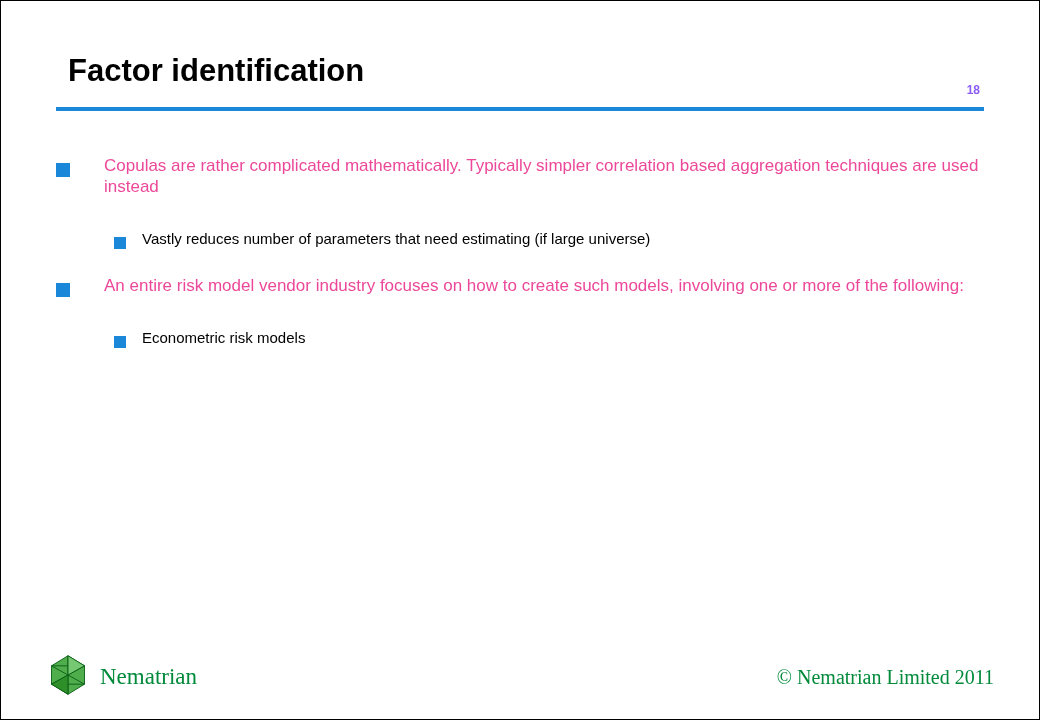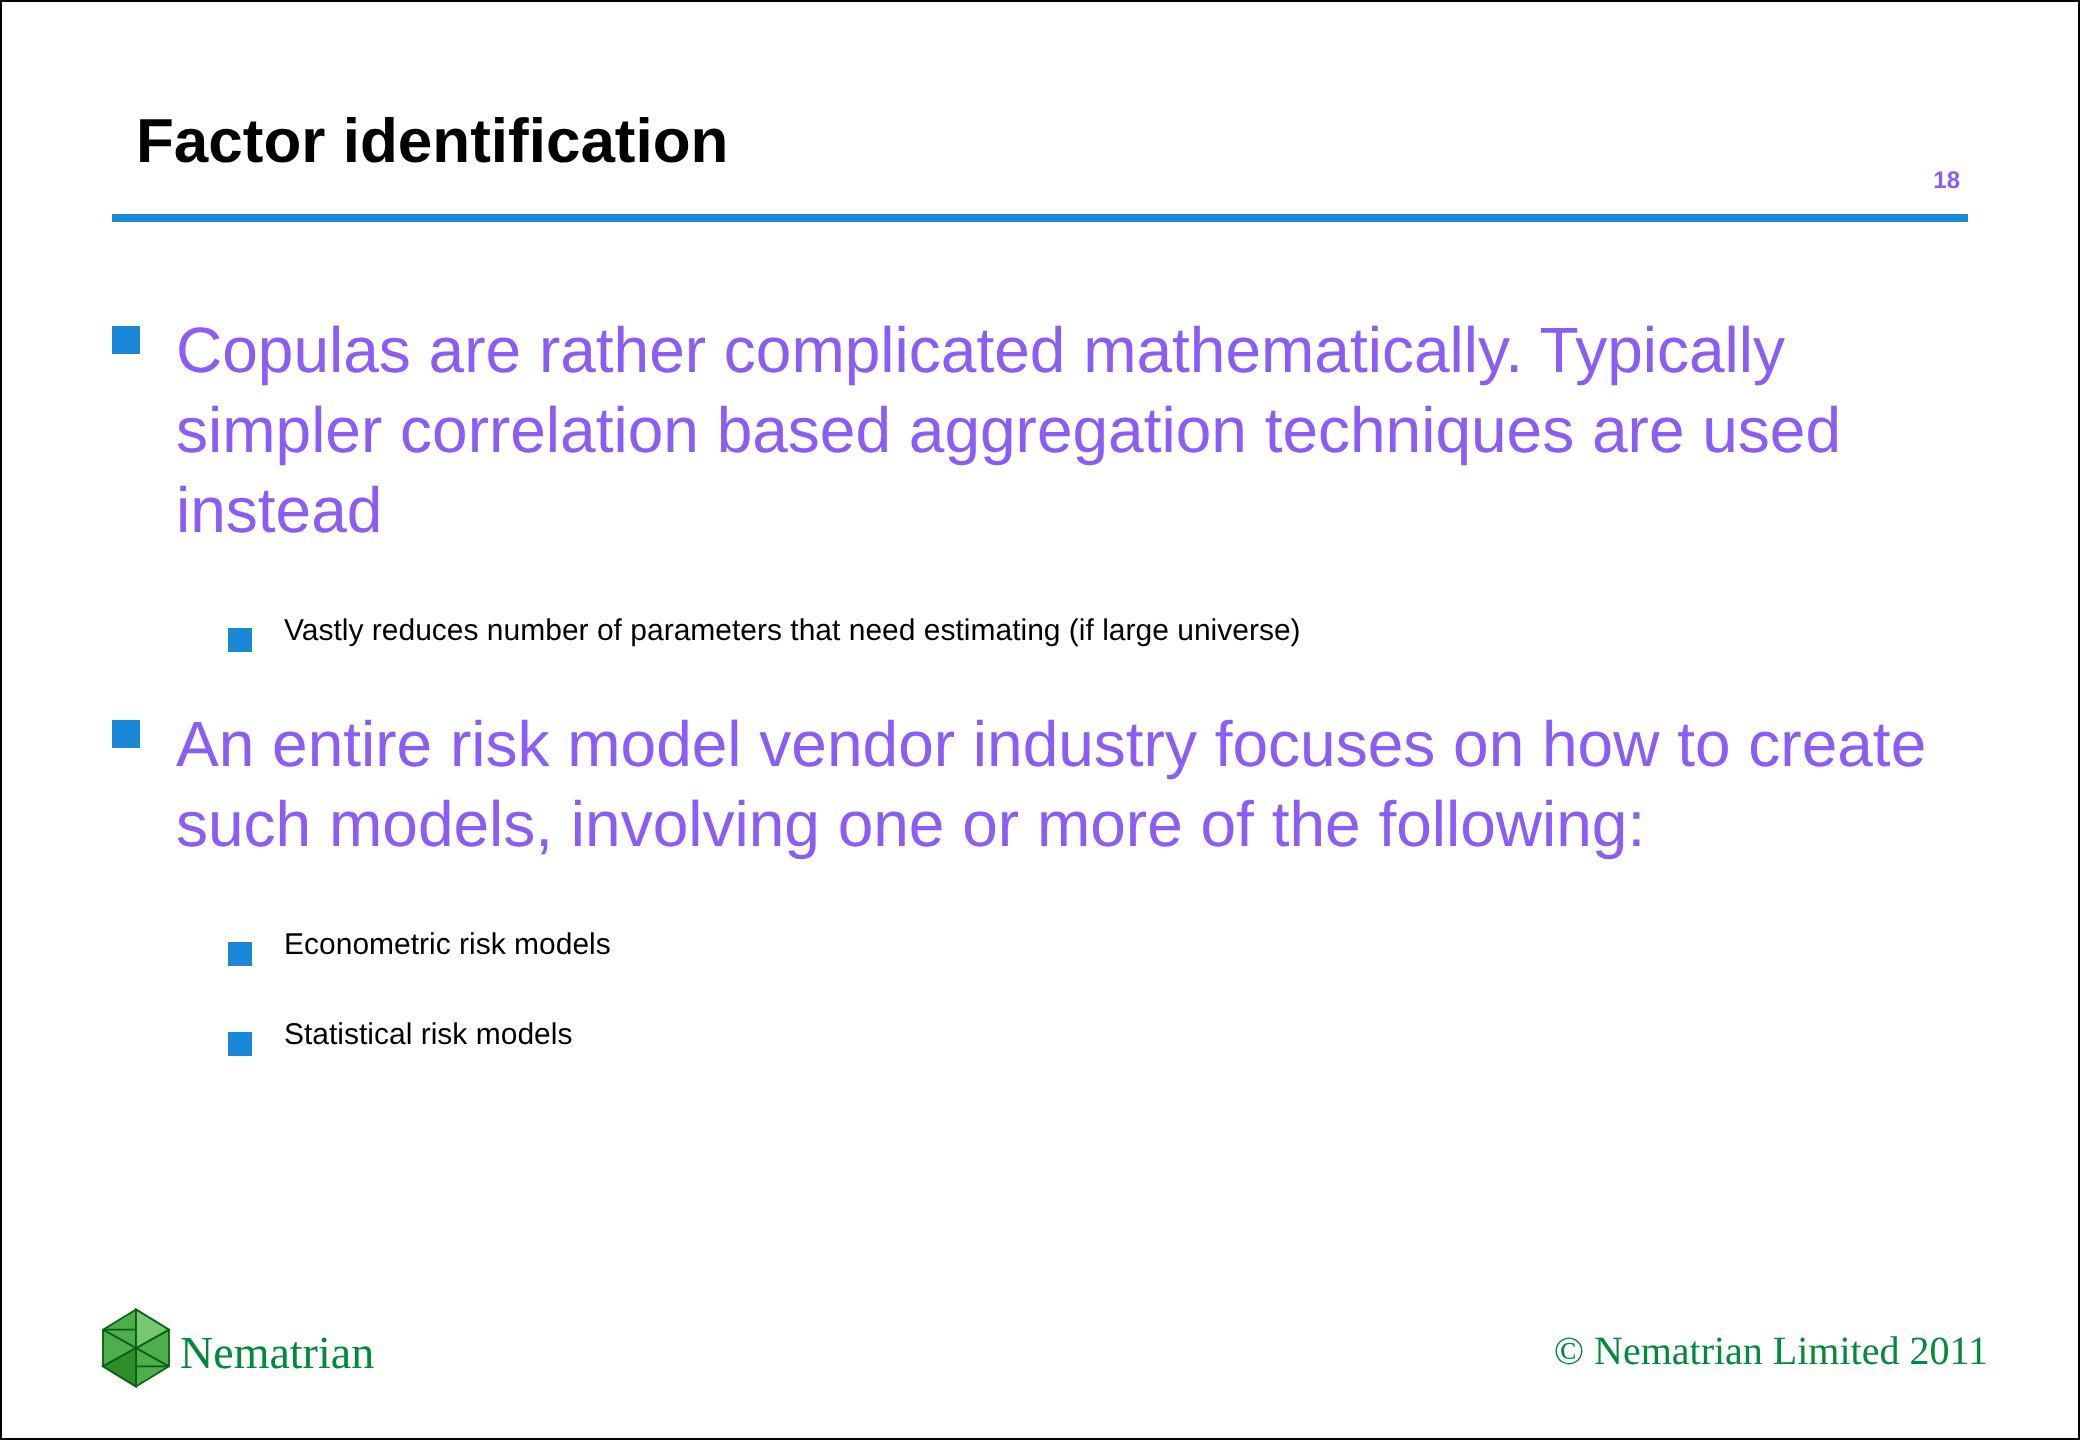--- a/index.html
+++ b/index.html
@@ -37,23 +37,24 @@
     padding-right: 4px;
     padding-bottom: 4px;
   }
   .content {
     margin-top: 44px;
   }
   .b1 {
     display: flex;
     align-items: flex-start;
     margin-bottom: 32px;
-    font-size: 32px;
+    font-size: 17px;
     line-height: 1.25;
-    color: #8b5cf6;
+    color: #ec4899;
+    gap: 16px;
   }
   .b1 .sq {
     width: 14px;
     height: 14px;
     background: #1b87d8;
     flex: none;
     margin-top: 8px;
     margin-right: 18px;
   }
   .b2 {
@@ -79,20 +80,21 @@
     right: 45px;
     bottom: 18px;
     display: flex;
     align-items: center;
     justify-content: space-between;
     font-family: Georgia, 'Times New Roman', serif;
   }
   .brand {
     display: flex;
     align-items: center;
+    gap: 10px;
   }
   .brand-text {
     font-size: 23px;
     color: #008a3a;
   }
   .copyright {
     font-size: 20px;
     color: #008a3a;
   }
 </style>
@@ -121,24 +123,20 @@
 
     <div class="b1">
       <span class="sq"></span>
       <span>An entire risk model vendor industry focuses on how to create such models, involving one or more of the following:</span>
     </div>
 
     <div class="b2">
       <span class="sq"></span>
       <span>Econometric risk models</span>
     </div>
-    <div class="b2">
-      <span class="sq"></span>
-      <span>Statistical risk models</span>
-    </div>
 
   </div>
 
   <div class="footer">
     <div class="brand">
       <span>
         <svg width="44" height="44" viewBox="0 0 48 48">
           <polygon points="24,3 42,14 42,34 24,45 6,34 6,14" fill="#50ad4c" stroke="#0a5f15" stroke-width="1"></polygon>
           <line x1="24" y1="3" x2="24" y2="45" stroke="#0a5f15" stroke-width="1"></line>
           <line x1="6" y1="14" x2="42" y2="34" stroke="#0a5f15" stroke-width="1"></line>

